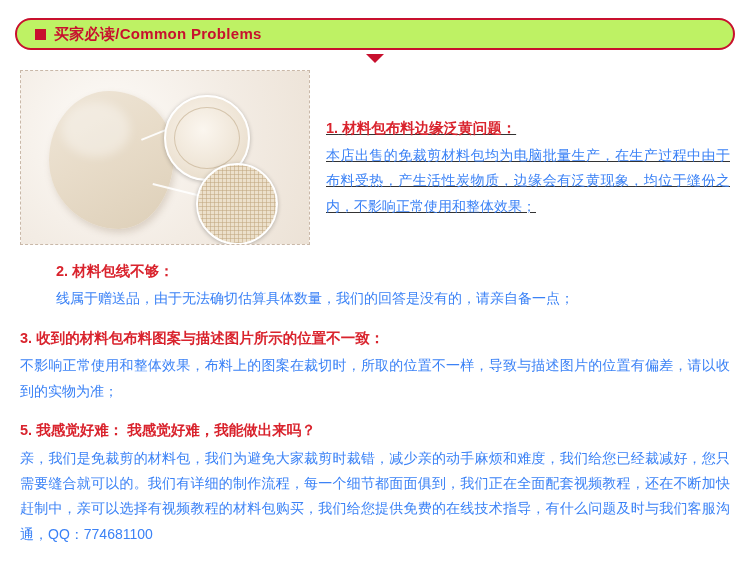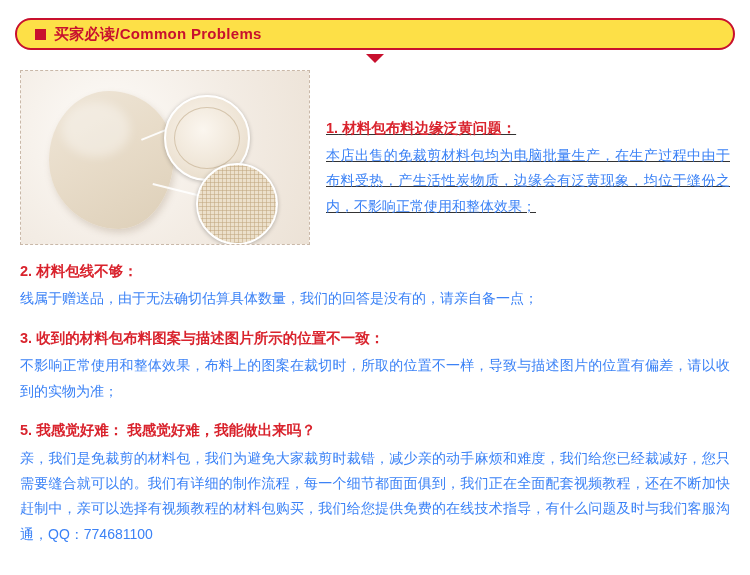--- a/index.html
+++ b/index.html
@@ -24,21 +24,21 @@
   .header-wrap {
     position: relative;
     margin: 18px 15px 0 15px;
     height: 36px;
   }
   .header-bar {
     position: relative;
     height: 32px;
     border: 2px solid #c8102e;
     border-radius: 16px;
-    background: #fde047;
+    background: #bef264;
     box-sizing: border-box;
   }
   .header-inner {
     position: absolute;
     left: 18px;
     top: 4px;
     height: 20px;
     display: flex;
     align-items: center;
   }
@@ -176,20 +176,21 @@
     text-align: justify;
   }
   .body-section {
     margin: 0 20px;
   }
   .blk {
     margin-top: 14px;
   }
   .blk.first-blk {
     margin-top: 14px;
+    margin-left: 36px;
   }
   .q-title.inline-ask .ask {
     color: #d9232d;
   }
 </style>
 </head>
 <body>
 
 <div class="page">
 

